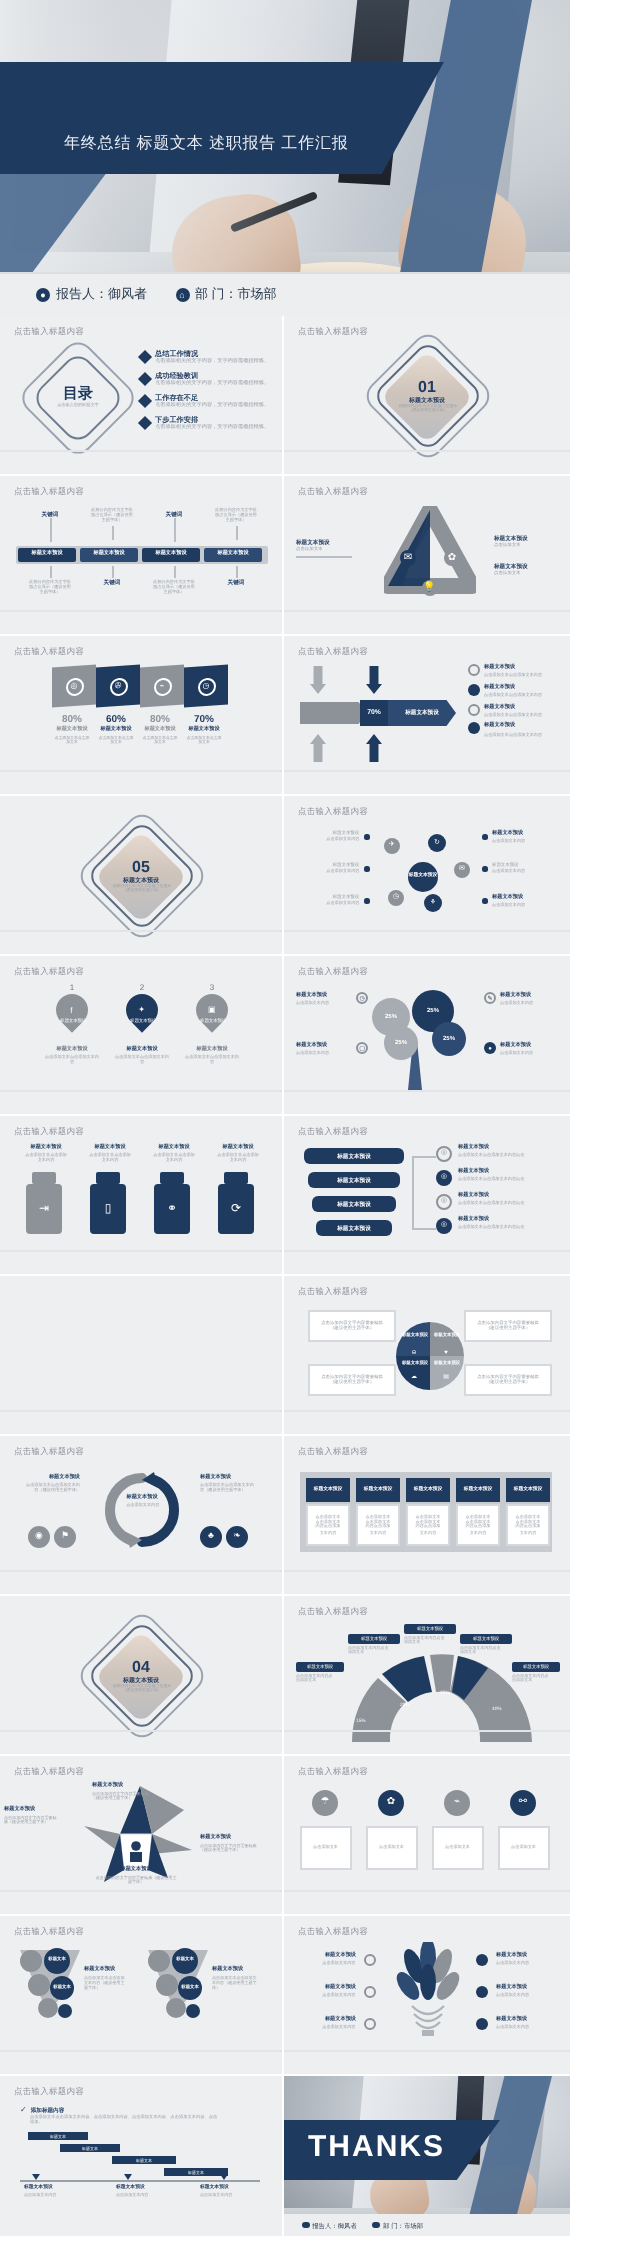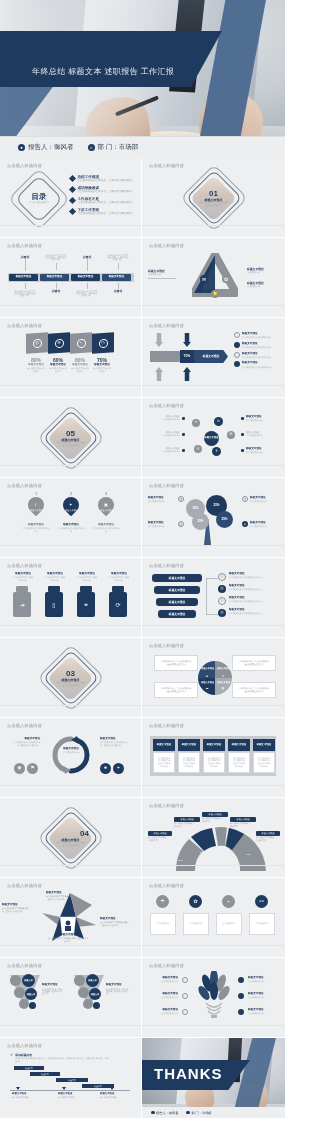--- a/index.html
+++ b/index.html
@@ -722,30 +722,20 @@
           </div>
         </div>
         <div class="sl-rule"></div>
       </div>
     </div>
 
     <div class="row">
 
       <div class="slide">
         <div class="sl-head"></div>
-        <div class="sl-body ctr" style="position:relative;">
-          <div class="abs diamond" style="width:48px;height:48px;"></div>
-          <div class="abs diamond2" style="width:40px;height:40px;"></div>
-          <div class="abs diamond-fill" style="width:33px;height:33px;"></div>
-          <div class="abs col ctr" style="width:40px;">
-            <div class="sec-num" style="font-size:8px;line-height:9px;">03</div>
-            <div class="ttl-s" style="font-size:3px;">标题文本预设</div>
-            <div class="micro" style="transform:scale(.75);line-height:2.8px;">此部分内容作为文字排版占位显示（建议使用主题字体）</div>
-          </div>
-        </div>
         <div class="sl-rule"></div>
       </div>
 
       <div class="slide">
         <div class="sl-head">点击输入标题内容</div>
         <div class="sl-body">
           <div class="abs" style="left:56px;top:12px;width:34px;height:34px;border-radius:50%;overflow:hidden;">
             <div class="abs" style="left:0;top:0;width:17px;height:17px;background:#2d4a72;"></div>
             <div class="abs" style="left:17px;top:0;width:17px;height:17px;background:#8d9298;"></div>
             <div class="abs" style="left:0;top:17px;width:17px;height:17px;background:#1f3a5f;"></div>
@@ -877,21 +867,21 @@
 
     <div class="row">
 
       <div class="slide">
         <div class="sl-head"></div>
         <div class="sl-body ctr" style="position:relative;">
           <div class="abs diamond" style="width:48px;height:48px;"></div>
           <div class="abs diamond2" style="width:40px;height:40px;"></div>
           <div class="abs diamond-fill" style="width:33px;height:33px;"></div>
           <div class="abs col ctr" style="width:40px;">
-            <div class="sec-num" style="font-size:8px;line-height:9px;padding-left:28px;">04</div>
+            <div class="sec-num" style="font-size:8px;line-height:9px;">04</div>
             <div class="ttl-s" style="font-size:3px;">标题文本预设</div>
             <div class="micro" style="transform:scale(.75);line-height:2.8px;">此部分内容作为文字排版占位显示（建议使用主题字体）</div>
           </div>
         </div>
         <div class="sl-rule"></div>
       </div>
 
       <div class="slide">
         <div class="sl-head">点击输入标题内容</div>
         <div class="sl-body">

